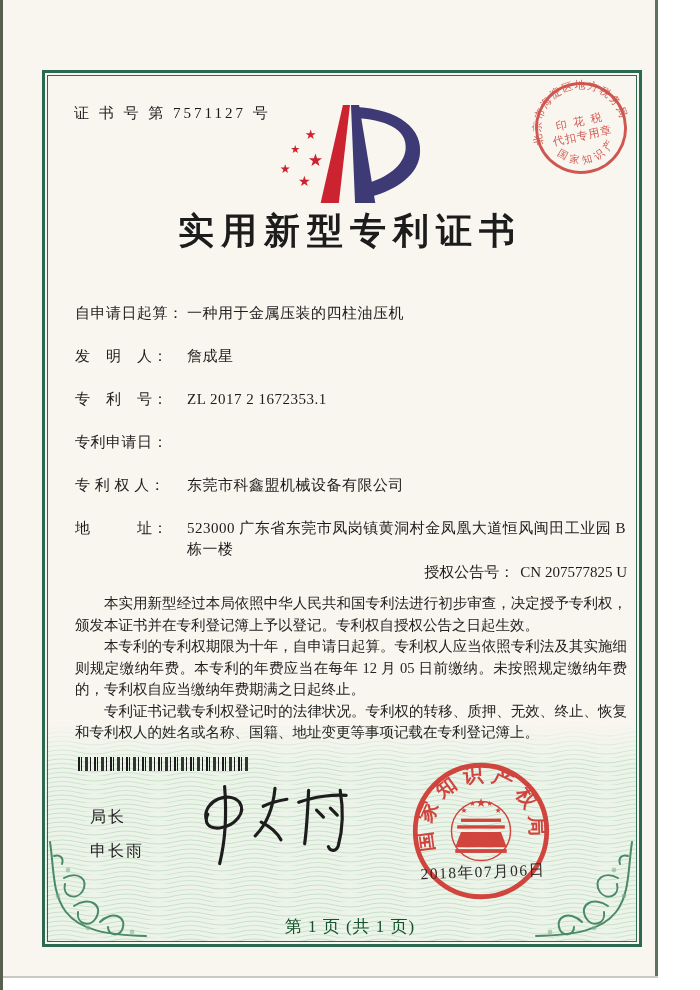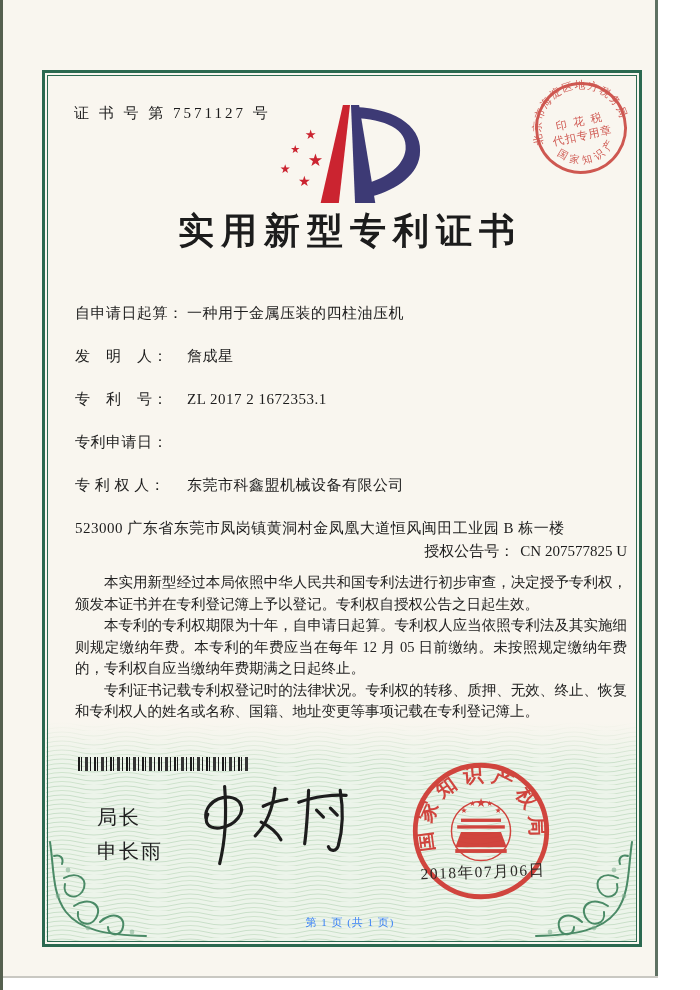--- a/index.html
+++ b/index.html
@@ -36,34 +36,34 @@
   .grant-row .pair2{margin-left:auto;text-align:center;}
   .grant-row .pair2 .lbl{width:auto;margin-right:6px;}
   .paras{margin-top:10px;font-size:14.5px;line-height:21.5px;text-align:justify;color:#222;}
   .paras p{margin:0;text-indent:2em;}
 
   .barcode{position:absolute;left:78px;top:757px;width:172px;height:14px;z-index:4;
     background:repeating-linear-gradient(90deg,
       #1b1b1b 0 2px,transparent 2px 3px,#1b1b1b 3px 4px,transparent 4px 7px,
       #343434 7px 10px,transparent 10px 12px,#1b1b1b 12px 13px,transparent 13px 16px);}
 
-  .sig-block{position:absolute;left:97px;top:800px;font-size:20px;line-height:34px;
+  .sig-block{position:absolute;left:90px;top:800px;font-size:16px;line-height:34px;
              letter-spacing:2px;z-index:4;color:#222;font-family:"Liberation Sans","DejaVu Sans",sans-serif;}
   .signature{position:absolute;left:192px;top:778px;width:168px;height:95px;z-index:4;}
 
   .seal{position:absolute;left:400px;top:750px;width:162px;height:162px;z-index:5;opacity:.93;}
   .seal-date{position:absolute;left:398px;top:862px;width:170px;text-align:center;z-index:6;
              font-size:15.5px;letter-spacing:1.5px;color:#2d2b28;transform:rotate(-2deg);}
 
   .flourish{position:absolute;width:108px;height:102px;z-index:3;}
   .flourish.bl{left:44px;top:840px;}
   .flourish.br{left:530px;top:840px;transform:scaleX(-1);}
 
-  .footer{position:absolute;left:0;top:915px;width:700px;text-align:center;font-size:11px;
-          letter-spacing:1px;color:#3b82f6;z-index:4;}
+  .footer{position:absolute;left:0;top:915px;width:700px;text-align:center;font-size:17px;
+          letter-spacing:1px;color:#14532d;z-index:4;}
 </style>
 </head>
 <body>
 
 <div class="page">
 
   <div class="paper"></div>
   <div class="edge-left"></div>
   <div class="edge-right"></div>
   <div class="edge-bottom"></div>
@@ -160,20 +160,21 @@
       <span class="val">ZL 2017 2 1672353.1</span>
     </div>
     <div class="row">
       <span class="lbl">专利申请日：</span>
     </div>
     <div class="row">
       <span class="lbl">专 利 权 人：</span>
       <span class="val">东莞市科鑫盟机械设备有限公司</span>
     </div>
     <div class="row address">
+      <span class="lbl">地　　　址：</span>
       <span class="val">523000 广东省东莞市凤岗镇黄洞村金凤凰大道恒风闽田工业园 B 栋一楼</span>
     </div>
     <div class="grant-row">
       <span class="pair pair2">
         <span class="lbl">授权公告号：</span>
         <span class="val">CN 207577825 U</span>
       </span>
     </div>
 
     <div class="paras">

